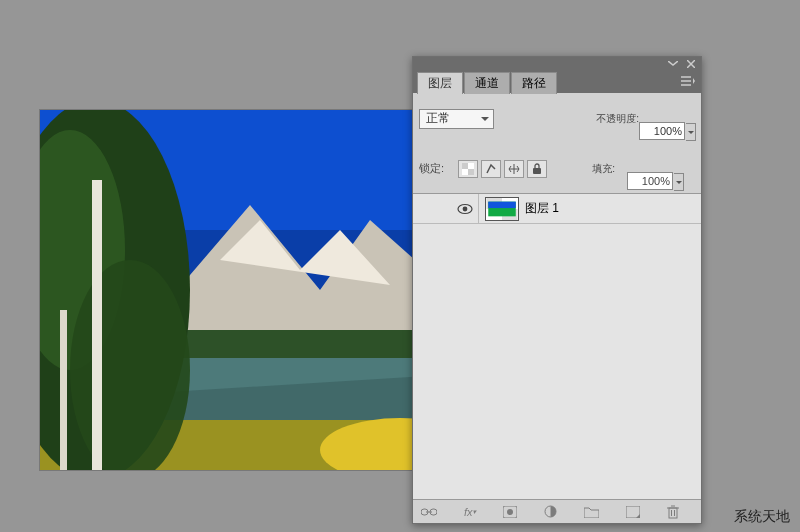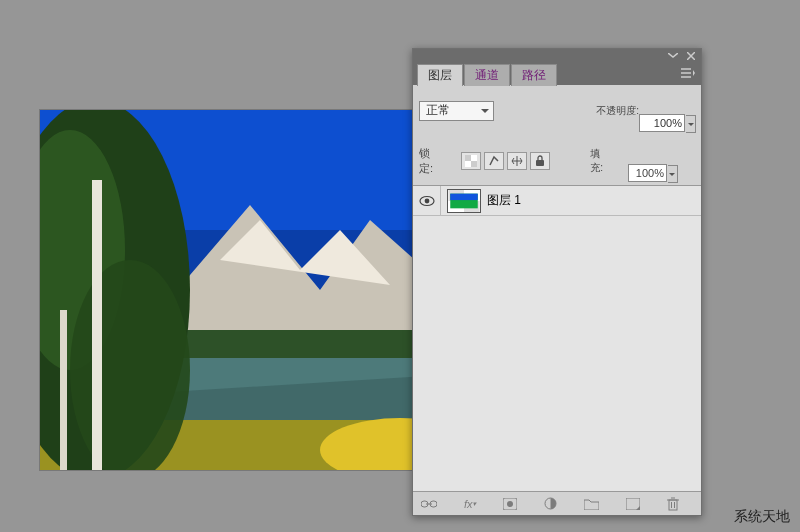--- a/index.html
+++ b/index.html
@@ -5,42 +5,42 @@
 * { margin: 0; padding: 0; box-sizing: border-box; font-family: "Microsoft YaHei", sans-serif; }
 body { background: #969696; width: 800px; height: 532px; position: relative; overflow: hidden; }
 
 .canvas-image {
   position: absolute; left: 40px; top: 110px; width: 480px; height: 360px;
   background: #fff; box-shadow: 0 0 0 1px rgba(0,0,0,0.2);
 }
 .canvas-image svg { width: 100%; height: 100%; display: block; }
 
 .panel {
-  position: absolute; right: 98px; top: 48px; width: 290px;
+  position: absolute; right: 98px; top: 56px; width: 290px;
   background: #d2d2d2; border: 1px solid #6f6f6f;
   box-shadow: 0 2px 8px rgba(0,0,0,0.4);
 }
 
 .panel-titlebar {
   height: 14px; background: #6c6c6c; display: flex; justify-content: flex-end;
   align-items: center; gap: 6px; padding: 0 4px;
 }
 .titlebar-btn { width: 12px; height: 10px; display: flex; align-items: center; justify-content: center; }
 .titlebar-btn svg { display: block; }
 
 .panel-tabs {
   display: flex; background: #6c6c6c; height: 22px; align-items: flex-end;
   padding-left: 4px; position: relative;
 }
 .panel-tab {
   padding: 2px 10px; font-size: 12px; color: #333;
   background: #d2d2d2; border: 1px solid #8a8a8a; border-bottom: none;
   margin-right: 1px; position: relative; top: 1px;
 }
-.panel-tab.inactive { background: #adadad; color: #701a75; }
+.panel-tab.inactive { background: #adadad; color: #000000; }
 .panel-menu { margin-left: auto; margin-right: 6px; padding-bottom: 3px; }
 
 .panel-row {
   display: flex; align-items: center; padding: 4px 6px; gap: 0;
   font-size: 12px; color: #333;
 }
 .blend-select {
   height: 20px; border: 1px solid #888; background: #f6f6f6;
   display: flex; align-items: center; padding: 0 16px 0 6px;
   position: relative; flex: 0 0 75px;
@@ -53,27 +53,27 @@
 .pct-field {
   width: 46px; height: 18px; border: 1px solid #888; background: #fff;
   display: flex; align-items: center; justify-content: flex-end;
   padding: 0 2px 0 4px; font-size: 11px; position: relative; margin-top: 25px;
 }
 .pct-field .dd { position: absolute; right: -12px; top: 0; width: 10px; height: 18px;
   border: 1px solid #888; border-left: none; background: #d2d2d2;
   display: flex; align-items: center; justify-content: center; }
 .pct-field .dd::after { content: ""; border: 3px solid transparent; border-top-color: #555; margin-top: 3px; }
 
-.lock-row { display: flex; align-items: center; padding: 3px 6px; font-size: 11px; color: #444; gap: 20px; }
+.lock-row { display: flex; align-items: center; padding: 3px 6px; font-size: 11px; color: #444; gap: 12px; }
 .lock-icons { display: flex; gap: 3px; margin-left: 2px; }
 .lock-icon-box { width: 20px; height: 18px; border: 1px solid #999; background: #e4e4e4;
   display: flex; align-items: center; justify-content: center; }
 
 .layer-list { background: #e4e4e4; border-top: 1px solid #999; height: 306px; overflow: hidden; }
-.layer-row { display: flex; align-items: center; height: 30px; border-bottom: 1px solid #bbb; }
+.layer-row { display: flex; align-items: center; height: 30px; border-bottom: 1px solid #bbb; padding-left: 38px; }
 .layer-row.selected { background: #2e89e5; color: #fff; }
 .vis-col { width: 28px; height: 100%; display: flex; align-items: center; justify-content: center;
   border-right: 1px solid #bbb; background: #e4e4e4; }
 .layer-row.selected .vis-col { border-right-color: #1a6fc4; }
 .thumb { width: 34px; height: 24px; margin: 0 6px; border: 1px solid #555; background: #fff;
   display: flex; align-items: center; justify-content: center; overflow: hidden; }
 .thumb svg { width: 100%; height: 100%; }
 .layer-name { font-size: 12px; flex: 1; }
 .layer-name.italic { font-style: italic; }
 .lock-badge { margin-right: 8px; }

